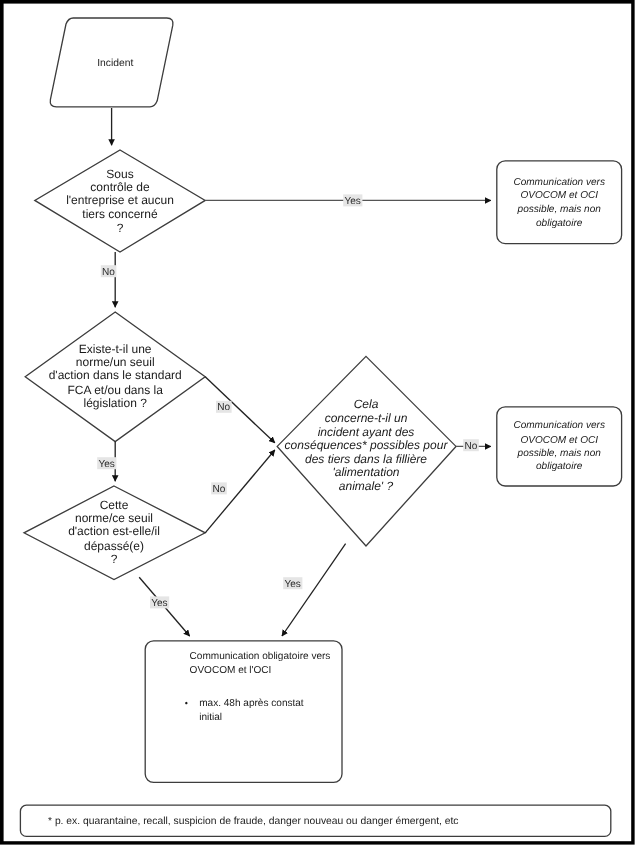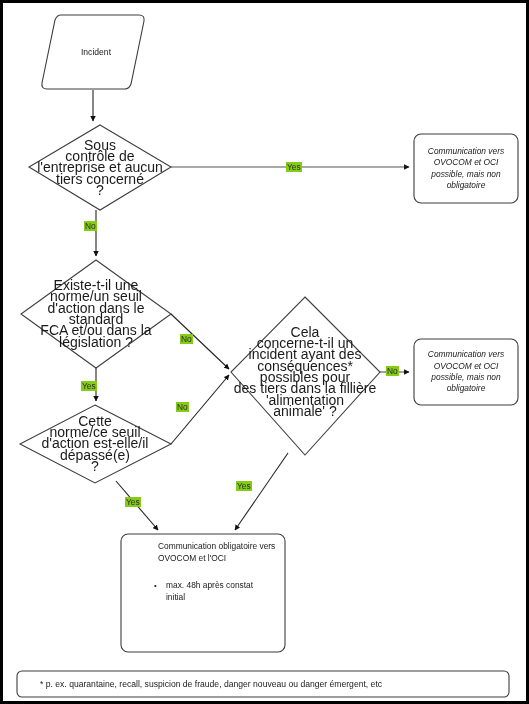--- a/index.html
+++ b/index.html
@@ -62,21 +62,21 @@
     font-size: 8.6px;
   }
   
   .diamond-label {
     position: absolute;
     display: flex;
     align-items: center;
     justify-content: center;
     text-align: center;
     color: #1a1a1a;
-    font-size: 14px;
+    font-size: 10px;
     line-height: 11.3px;
     z-index: 3;
     white-space: pre-line;
   }
   
   .rbox-label {
     position: absolute;
     box-sizing: border-box;
     display: flex;
     align-items: center;
@@ -143,21 +143,21 @@
     font-size: 8.6px;
     z-index: 3;
   }
   
   .edge-label {
     position: absolute;
     color: #2b2b2b;
     font-size: 8.4px;
     line-height: 10px;
     z-index: 4;
-    background: #84cc16;
+    background: #e5e5e5;
     padding: 0 1px;
     white-space: nowrap;
   }
 </style>
 </head>
 <body>
 
 <div id="page">
 
   <svg id="canvas" viewBox="0 0 529 704">
@@ -225,21 +225,21 @@
   </div>
 
   <div class="diamond-label" style="left:23px; top:406px; width:138px; height:70px;text-align:center;">
     <span>Cette
 norme/ce seuil
 d'action est-elle/il
 dépassé(e)
 ?</span>
   </div>
 
-  <div class="diamond-label" style="left:224px; top:329px; width:156px; height:80px;">
+  <div class="diamond-label" style="left:224px; top:329px; width:156px; height:80px;font-style:italic;">
     <span>Cela
 concerne-t-il un
 incident ayant des
 conséquences* possibles pour
 des tiers dans la fillière
 'alimentation
 animale' ?</span>
   </div>
 
   <div class="rbox-label" style="left:411px; top:131px; width:104px; height:69px;">

